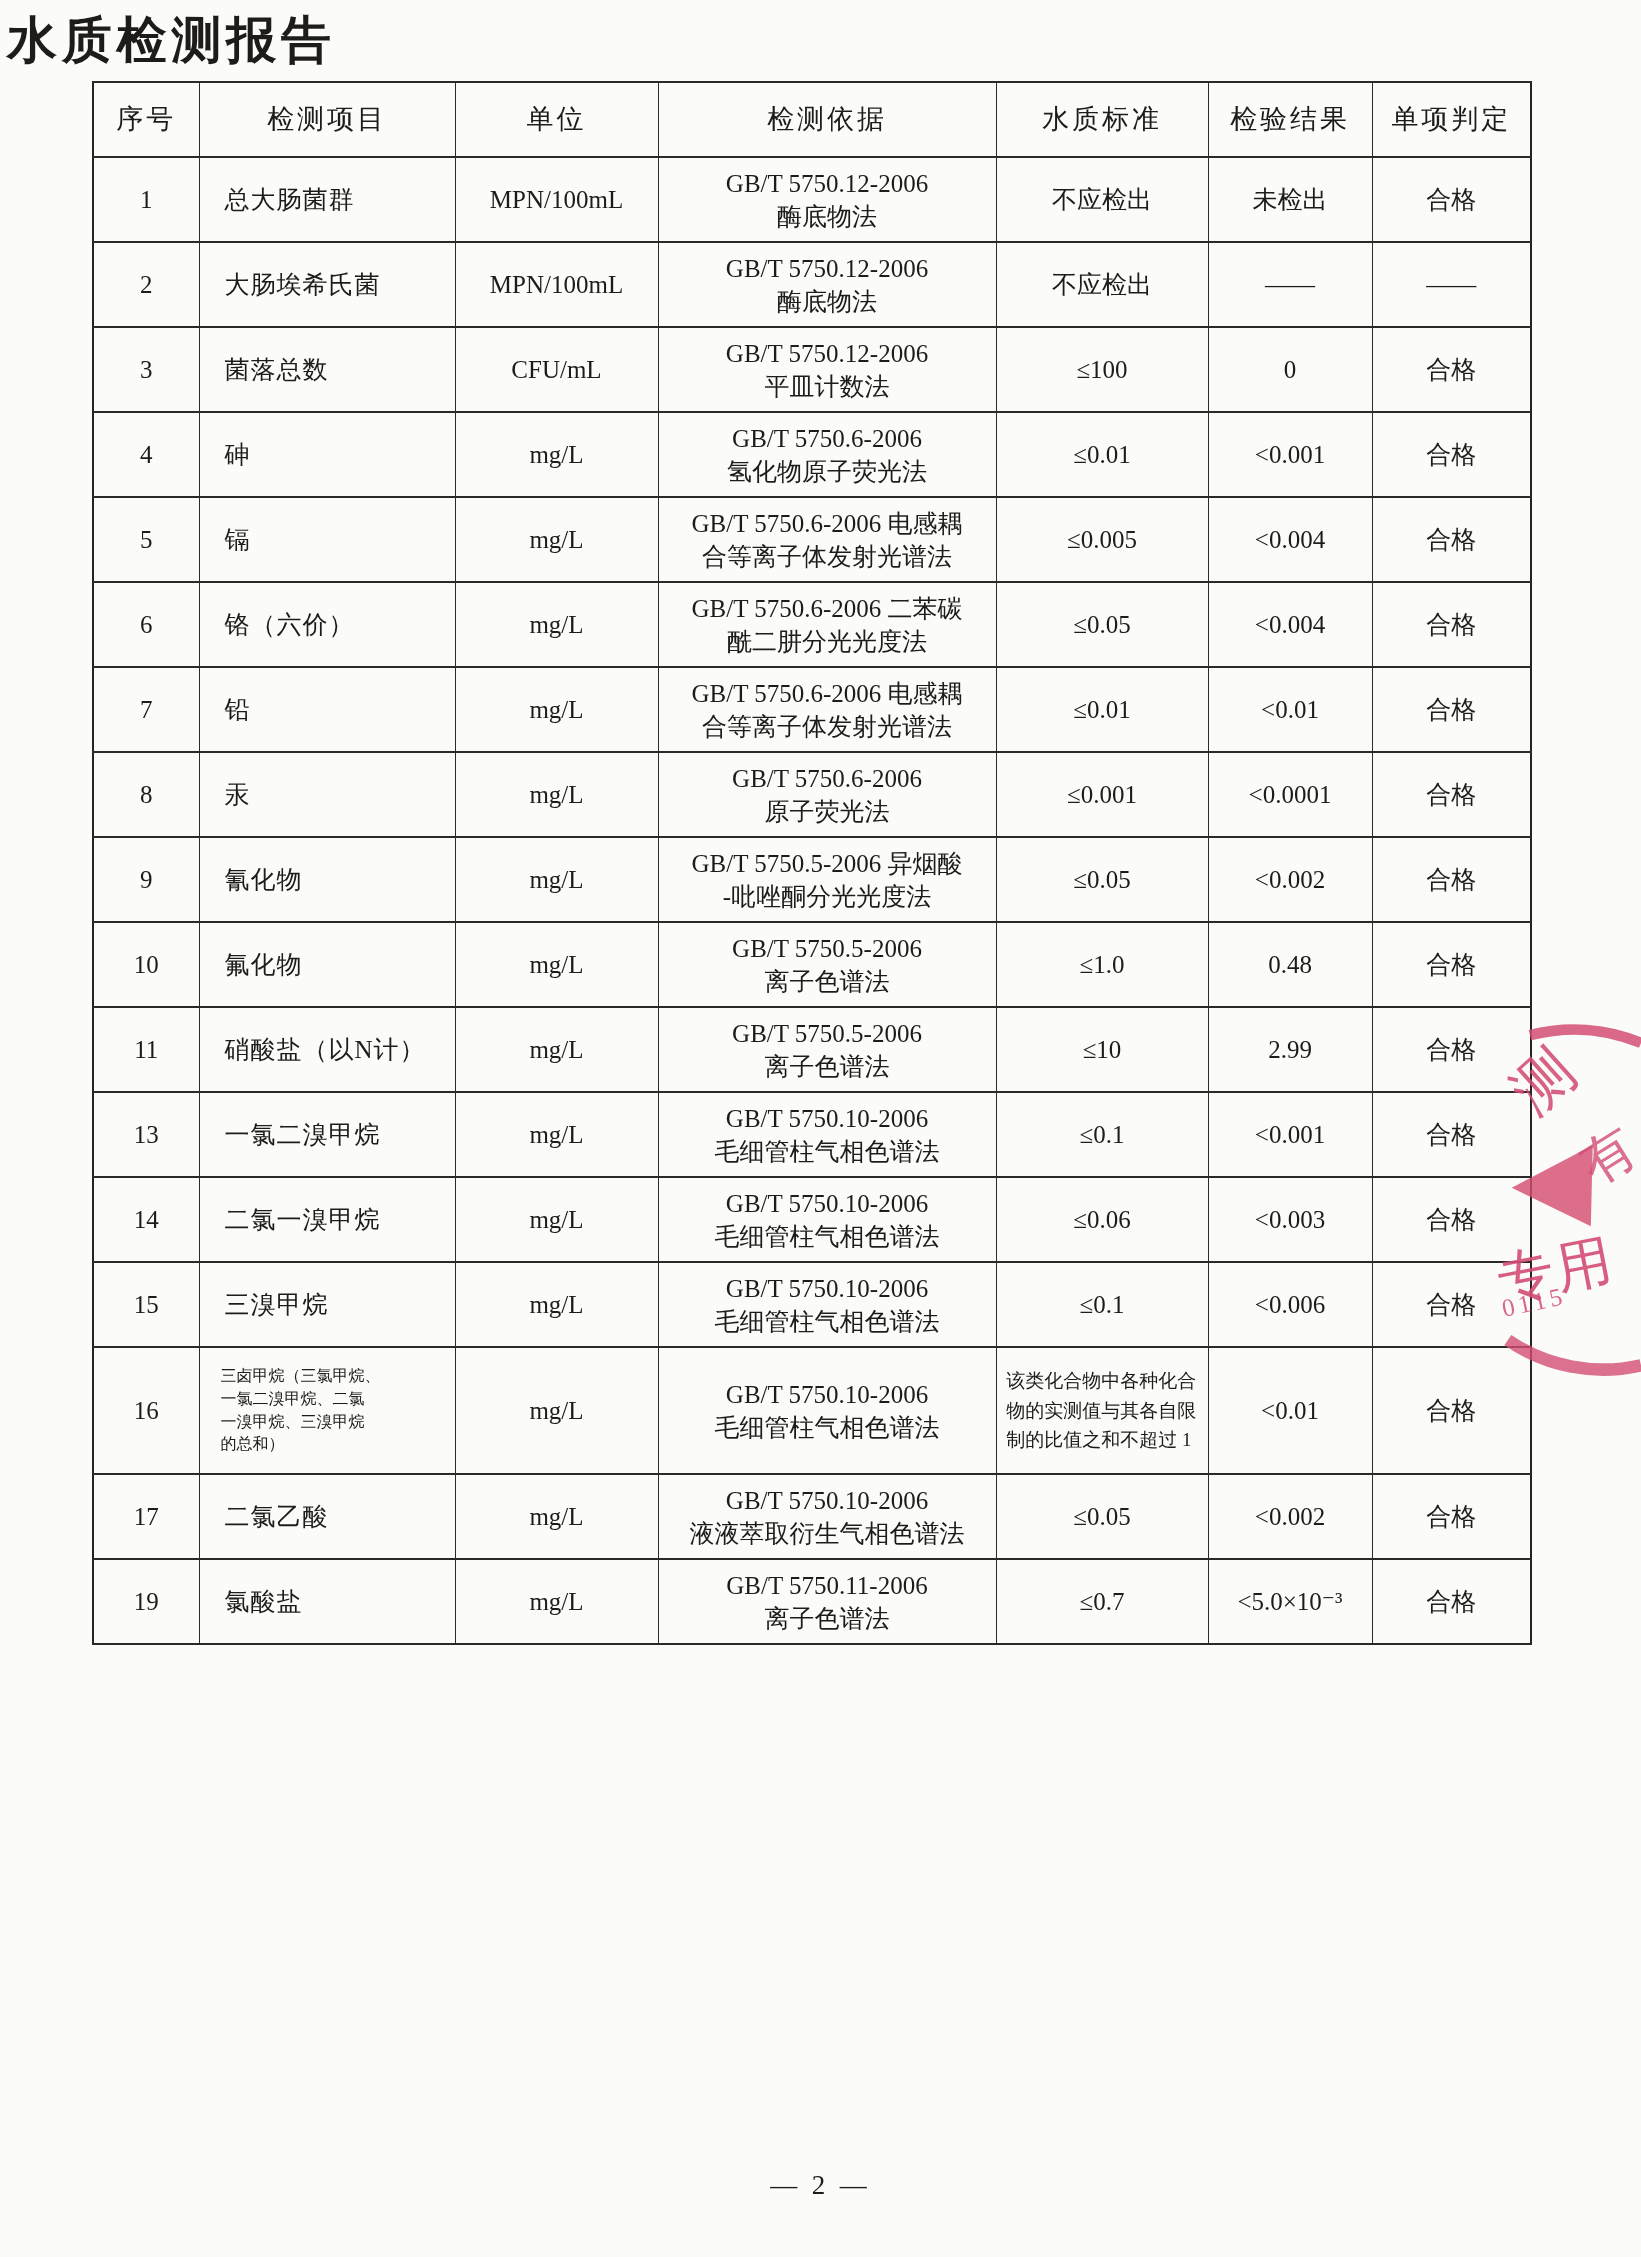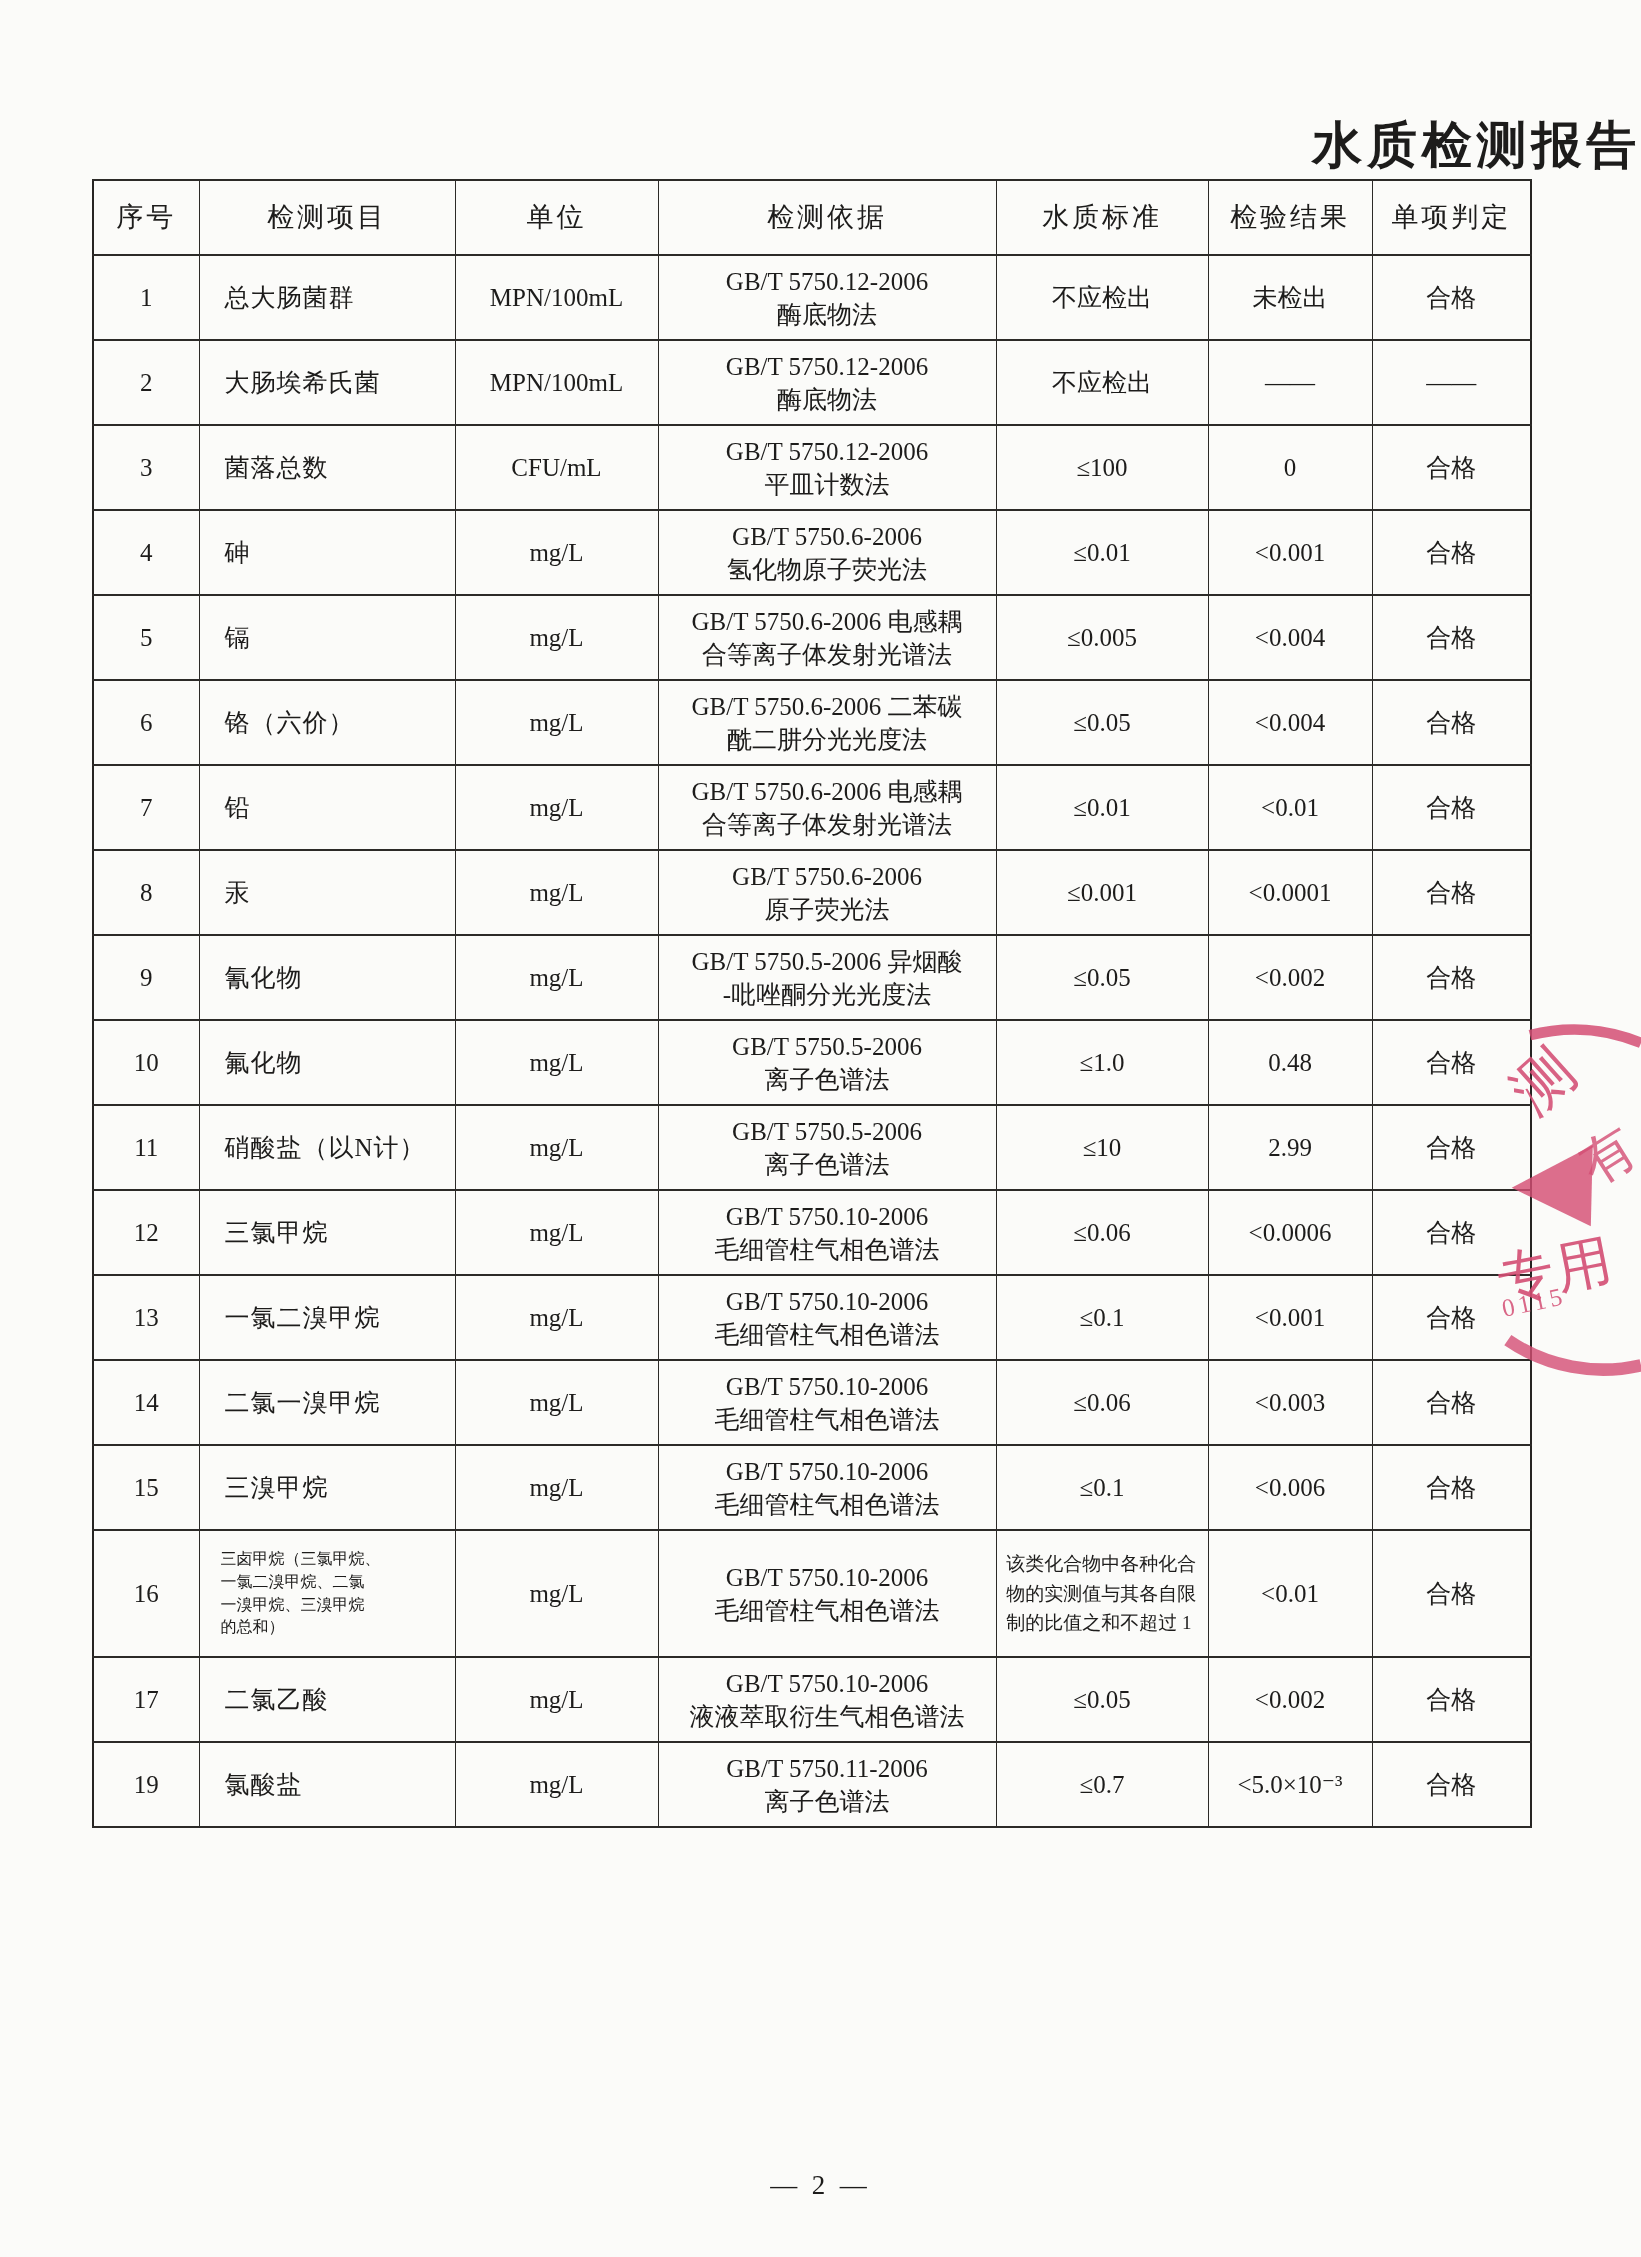--- a/index.html
+++ b/index.html
@@ -6,23 +6,22 @@
   .page{
     position:relative;
     width:1641px;height:2257px;
     margin:0 auto;
     background:#fbfbf9;
     overflow:hidden;
     font-family:"Liberation Serif","DejaVu Serif",serif;
     color:#1d1c1b;
   }
   .doc-title{
-    margin:0;
-    padding-top:112px;
-    text-align:right;
+    margin:7px;
+    text-align:left;
     font-size:50px;
     font-weight:700;
     letter-spacing:4.8px;
   }
   .report-no{
     margin-top:21px;
     margin-bottom:5.8px;
     text-align:right;
     padding-right:145px;
     font-size:26px;
@@ -211,30 +210,20 @@
       <td class="cell-no">11</td>
       <td class="cell-item">硝酸盐（以N计）</td>
       <td class="cell-unit">mg/L</td>
       <td class="cell-basis">GB/T 5750.5-2006
 离子色谱法</td>
       <td class="cell-standard">≤10</td>
       <td class="cell-result">2.99</td>
       <td class="cell-judgment">合格</td>
     </tr>
         <tr>
-      <td class="cell-no">12</td>
-      <td class="cell-item">三氯甲烷</td>
-      <td class="cell-unit">mg/L</td>
-      <td class="cell-basis">GB/T 5750.10-2006
-毛细管柱气相色谱法</td>
-      <td class="cell-standard">≤0.06</td>
-      <td class="cell-result">&lt;0.0006</td>
-      <td class="cell-judgment">合格</td>
-    </tr>
-        <tr>
       <td class="cell-no">13</td>
       <td class="cell-item">一氯二溴甲烷</td>
       <td class="cell-unit">mg/L</td>
       <td class="cell-basis">GB/T 5750.10-2006
 毛细管柱气相色谱法</td>
       <td class="cell-standard">≤0.1</td>
       <td class="cell-result">&lt;0.001</td>
       <td class="cell-judgment">合格</td>
     </tr>
         <tr>

